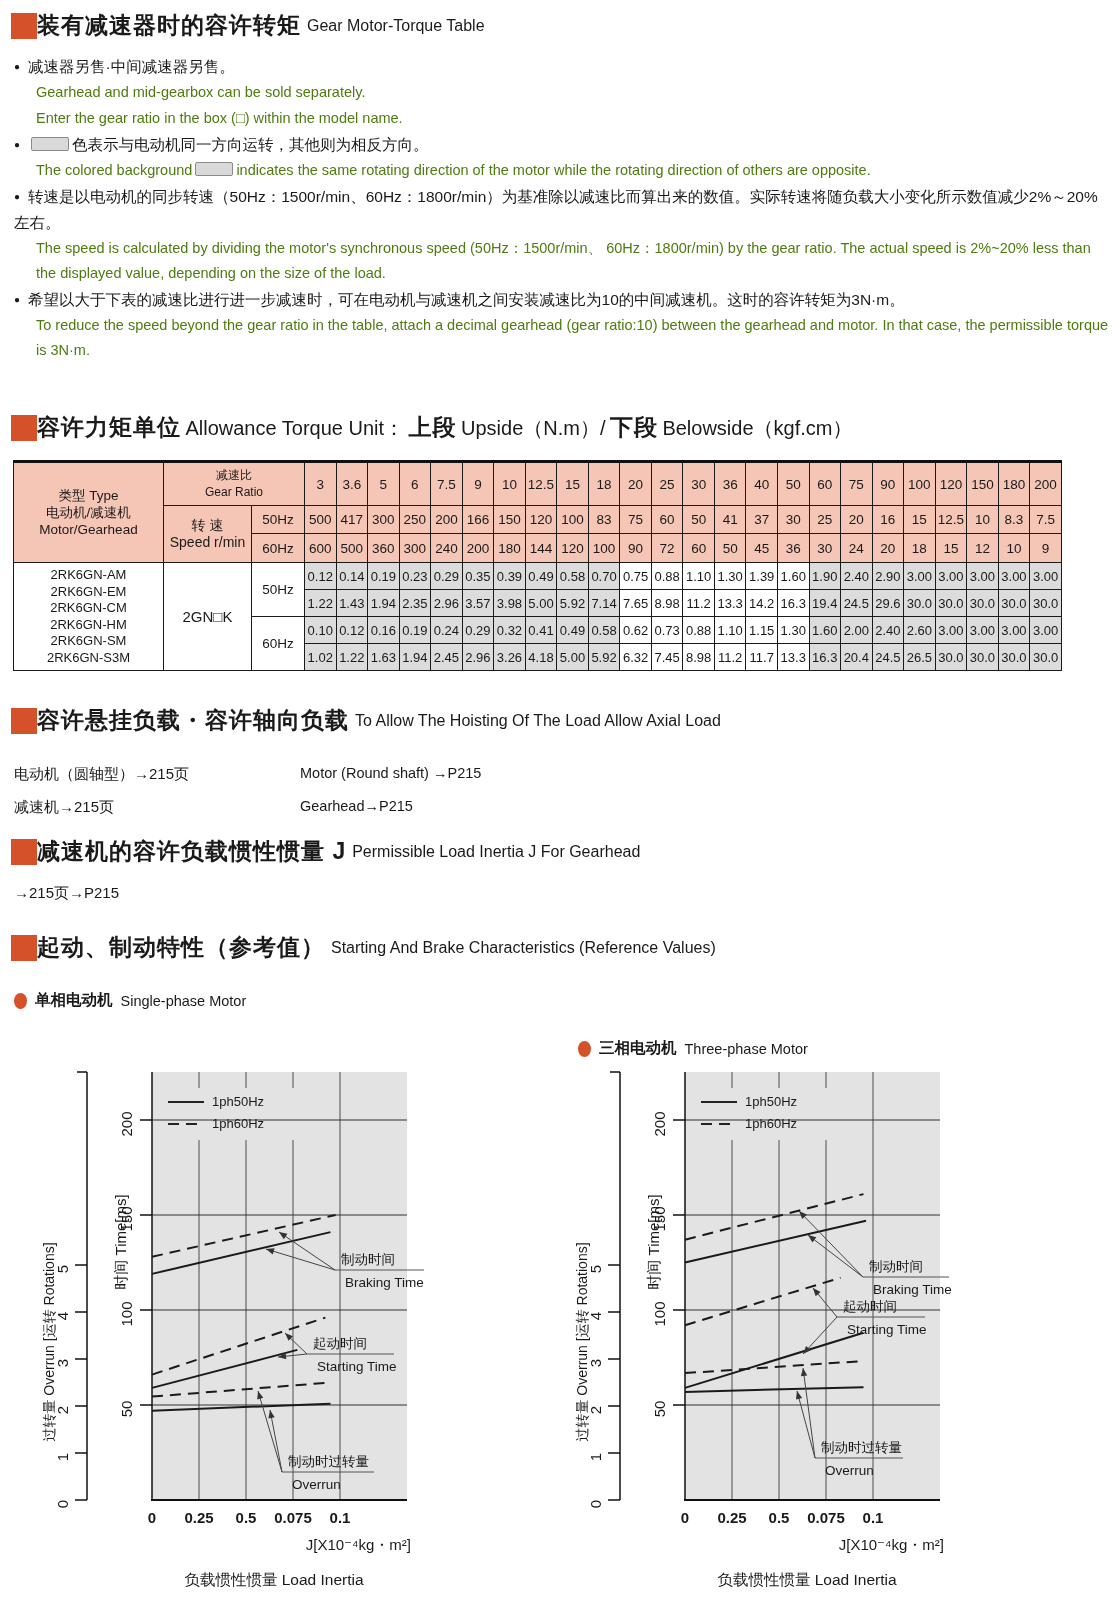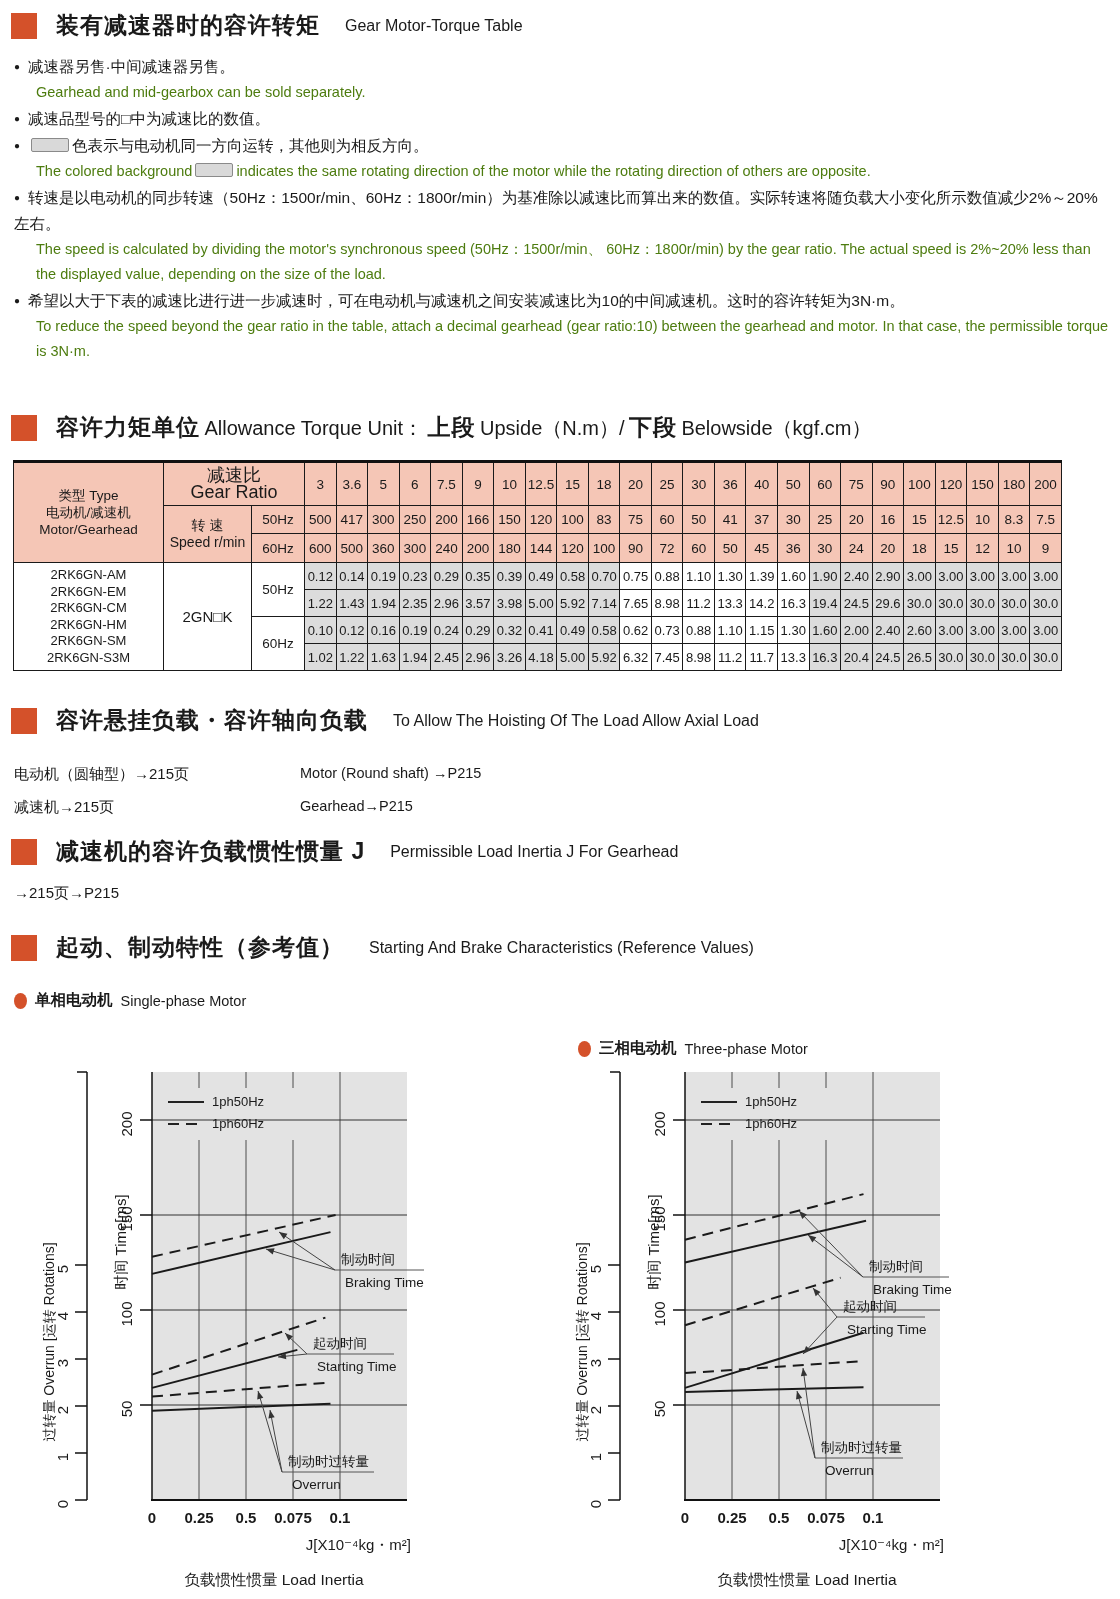--- a/index.html
+++ b/index.html
@@ -3,21 +3,21 @@
 <meta charset="utf-8">
 <style>
   html,body{margin:0;padding:0;}
   body{
     width:1120px;height:1599px;position:relative;background:#ffffff;
     font-family:"Liberation Sans","DejaVu Sans",sans-serif;color:#1a1a1a;
     overflow:hidden;
   }
   .abs{position:absolute;}
   
-  .sec-head{display:flex;align-items:center;gap:19px;}
+  .sec-head{display:flex;align-items:center;gap:0;}
   .sec-sq{width:26px;height:26px;background:#d4512a;flex:0 0 auto;}
   .sec-zh{font-size:23px;font-weight:bold;letter-spacing:1px;white-space:nowrap;}
   .sec-en{font-size:16px;font-weight:400;white-space:nowrap;margin-left:6px;}
   
   .bullets{width:1095px;}
   .b-item{margin-bottom:1px;}
   .b-zh{font-size:15.5px;line-height:26px;}
   .b-zh .dot{font-size:10px;vertical-align:2px;margin-right:8px;}
   .b-en{font-size:14.5px;line-height:25px;margin-left:22px;color:#4d7c0f;}
   .swatch{display:inline-block;width:36px;height:12px;background:#d9d9d9;border:1px solid #8a8a8a;border-radius:2px;vertical-align:-1px;margin:0 3px;}
@@ -27,21 +27,21 @@
   
   .tt{border-collapse:collapse;table-layout:fixed;width:1049px;border-top:3px solid #111;}
   .tt td{border:1px solid #1a1a1a;text-align:center;vertical-align:middle;padding:0;overflow:hidden;}
   .hdr-bg{background:#f5c6b6;}
   .shade{background:#dcdcdc;}
   .r1 td{height:42px;}
   .r2 td{height:27px;}
   .r3 td{height:28px;}
   .rb td{height:26px;}
   .c-type div{font-size:13.5px;line-height:17px;}
-  .c-ratio-label{font-size:18px;line-height:17px;}
+  .c-ratio-label{font-size:12px;line-height:17px;}
   .c-speed-label{font-size:14px;line-height:17px;}
   .c-hz{font-size:13.5px;}
   .hdr-num{font-size:13.5px;}
   .c-models div{font-size:13px;line-height:16.5px;}
   .c-gear{font-size:15px;}
   .val{font-size:13px;}
   
   .link-row{display:flex;font-size:15px;line-height:33px;}
   .link-zh{width:286px;}
   .link-en{font-size:14.5px;}
@@ -61,21 +61,21 @@
   <span class="sec-zh">装有减速器时的容许转矩</span>
   <span class="sec-en">Gear Motor-Torque Table</span>
 </div>
 
 <div class="abs bullets" style="left:14px;top:54px;">
   <div class="b-item">
     <div class="b-zh"><span class="dot">●</span><span>减速器另售·中间减速器另售。</span></div>
     <div class="b-en">Gearhead and mid-gearbox can be sold separately.</div>
   </div>
   <div class="b-item">
-    <div class="b-zh"><span class="dot">●</span><span>减速品型号的□中为减速比的数值。</span></div>
+    <div class="b-en">Enter the gear ratio in the box (□) within the model name.</div>
   </div>
   <div class="b-item">
     <div class="b-zh"><span class="dot">●</span><span class="swatch"></span><span>色表示与电动机同一方向运转，其他则为相反方向。</span></div>
     <div class="b-en"><span>The colored background</span><span class="swatch"></span><span>indicates the same rotating direction of the motor while the rotating direction of others are opposite.</span></div>
   </div>
   <div class="b-item">
     <div class="b-zh"><span class="dot">●</span><span>转速是以电动机的同步转速（50Hz：1500r/min、60Hz：1800r/min）为基准除以减速比而算出来的数值。实际转速将随负载大小变化所示数值减少2%～20%左右。</span></div>
     <div class="b-en">The speed is calculated by dividing the motor's synchronous speed (50Hz：1500r/min、 60Hz：1800r/min) by the gear ratio. The actual speed is 2%~20% less than the displayed value, depending on the size of the load.</div>
   </div>
   <div class="b-item">

